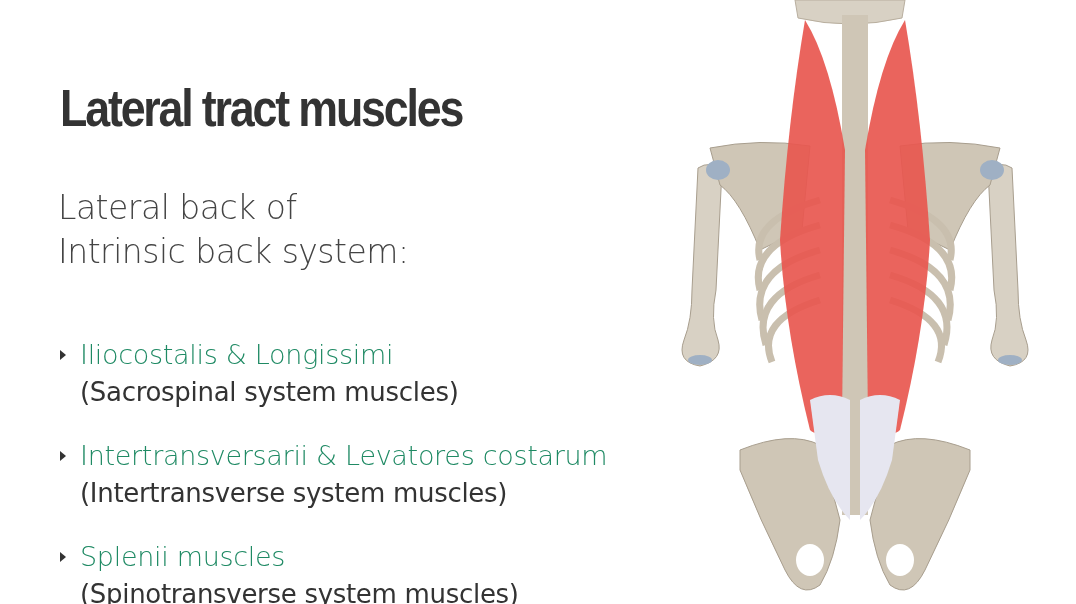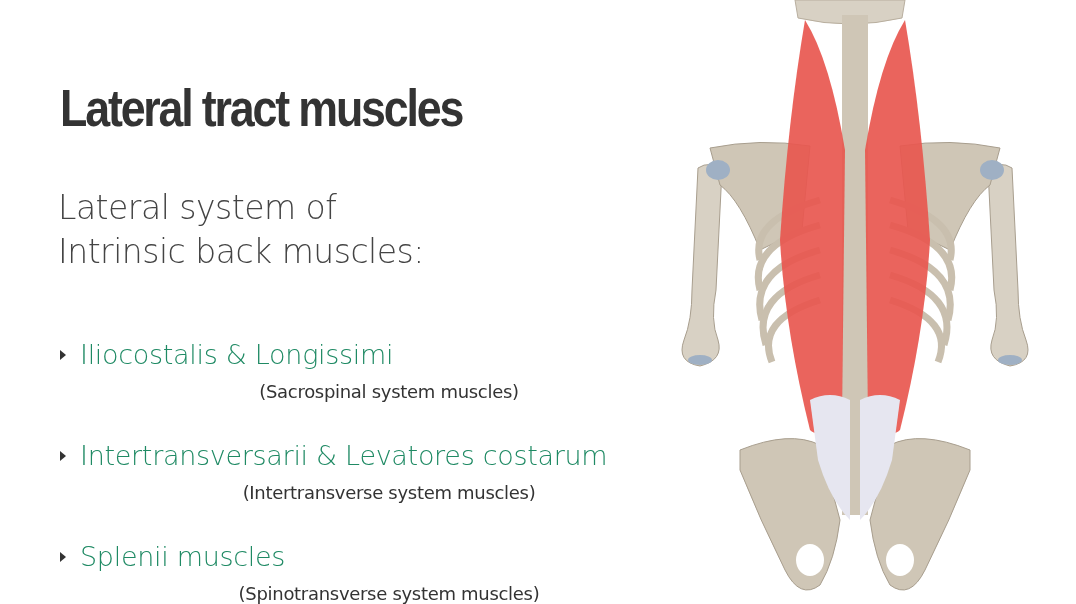--- a/index.html
+++ b/index.html
@@ -27,33 +27,33 @@
     .bullet {
       position: absolute; left: 2px; top: 14px; width: 0; height: 0;
       border-top: 5px solid transparent; border-bottom: 5px solid transparent;
       border-left: 6px solid #333333;
     }
     .item-title {
       display: block; color: #1f8a64; font-size: 27px; line-height: 38px;
       font-weight: 200; white-space: nowrap; letter-spacing: -0.3px;
     }
     .item-sub {
-      display: block; color: #333333; font-size: 18px; line-height: 36px;
-      white-space: nowrap; letter-spacing: -0.3px; text-align: center;
+      display: block; color: #333333; font-size: 26px; line-height: 36px;
+      white-space: nowrap; letter-spacing: -0.3px;
     }
     .figure { position: absolute; left: 670px; top: 0; width: 370px; height: 604px; }
   </style>
 </head>
 <body>
 
 <div class="title">Lateral tract muscles</div>
 
 <div class="intro">
-  <span>Lateral system of</span>
-  <span>Intrinsic back muscles:</span>
+  <span>Lateral back of</span>
+  <span>Intrinsic back system:</span>
 </div>
 
 <div class="list">
   <div class="item">
     <span class="bullet"></span>
     <span class="item-title">Iliocostalis &amp; Longissimi</span>
     <span class="item-sub">(Sacrospinal system muscles)</span>
   </div>
   <div class="item">
     <span class="bullet"></span>

